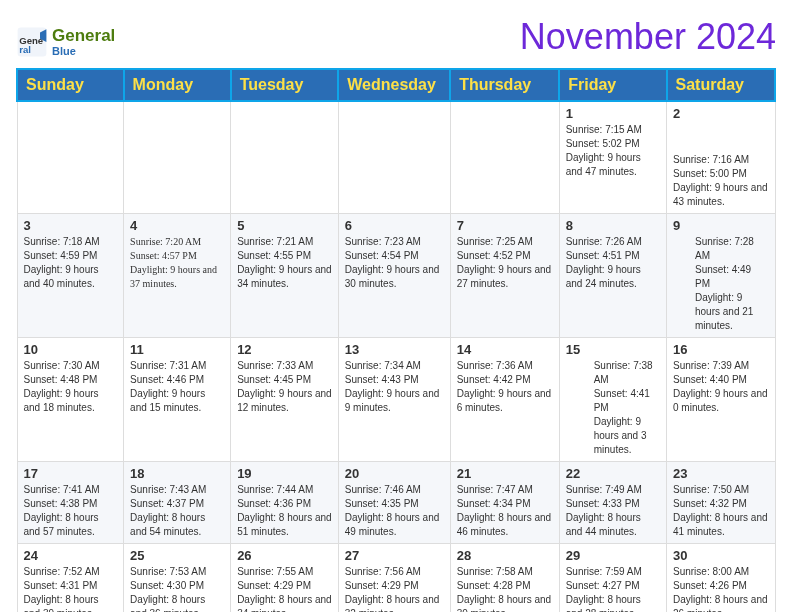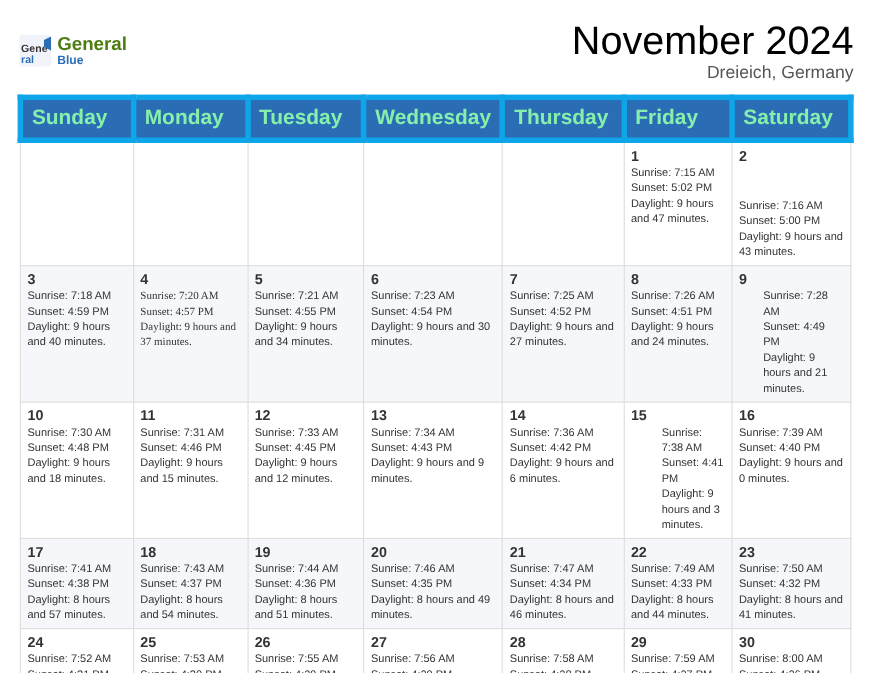--- a/index.html
+++ b/index.html
@@ -6,48 +6,48 @@
     body {
       font-family: Arial, sans-serif;
       background: #fff;
       width: 792px;
       min-height: 612px;
       padding: 16px;
     }
     .header-area {
       display: flex;
       justify-content: space-between;
-      align-items: center;
+      align-items: flex-end;
       margin-bottom: 10px;
     }
     .logo {
       display: flex;
       align-items: center;
       gap: 4px;
     }
     .logo-icon {
       width: 32px;
       height: 32px;
     }
     .title-area { text-align: right; }
-    .month-title { font-size: 36px; color: #000000; font-weight: normal; }
+    .month-title { font-size: 36px; color: #6d28d9; font-weight: normal; }
     .location { font-size: 16px; color: #555; }
 
     .calendar {
       width: 100%;
       border-collapse: collapse;
     }
     .calendar th {
       background: #2a6db5;
-      color: #86efac;
-      font-size: 19px;
+      color: #fde047;
+      font-size: 16px;
       font-weight: bold;
       padding: 6px 8px;
       text-align: left;
-      border: 5px solid #0ea5e9;
+      border: 2px solid #0ea5e9;
     }
     .calendar td {
       vertical-align: top;
       border: 1px solid #ddd;
       padding: 4px 6px;
       width: 113px;
       min-height: 80px;
       font-size: 10.5px;
       color: #333;
       background: #fff;
@@ -84,21 +84,20 @@
       <text x="4" y="34" font-size="12" font-weight="bold" fill="#2a6db5" font-family="Arial">ral</text>
       <polygon points="30,8 38,4 38,20 30,16" fill="#2a6db5"></polygon>
     </svg>
     <div>
       <div style="font-size:17px;font-weight:bold;color:#4d7c0f;line-height:1.1;">General</div>
       <div style="font-size:11px;font-weight:bold;color:#2a6db5;line-height:1.1;">Blue</div>
     </div>
   </div>
   <div class="title-area">
     <div class="month-title">November 2024</div>
-    <div class="location">Dreieich, Germany</div>
   </div>
 </div>
 
 <table class="calendar">
   <thead>
     <tr>
     <th>Sunday</th>
         <th>Monday</th>
         <th>Tuesday</th>
         <th>Wednesday</th>

